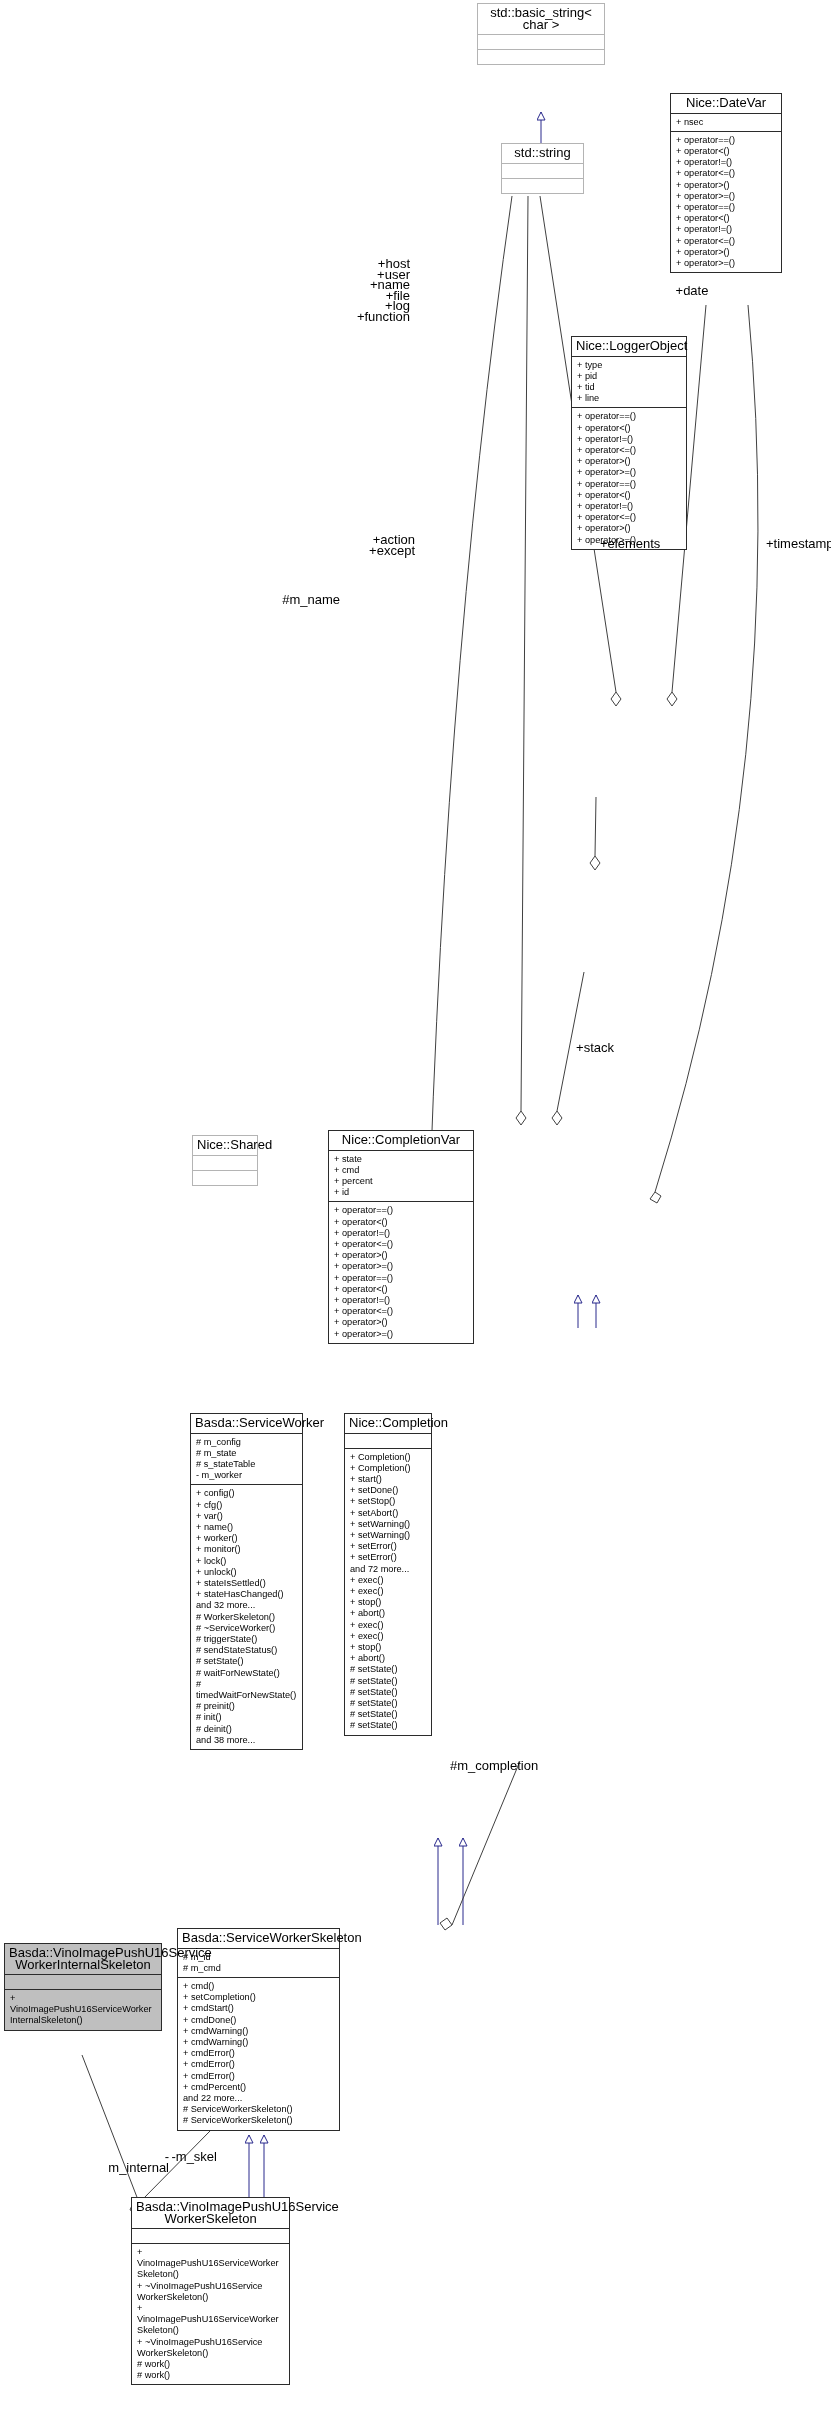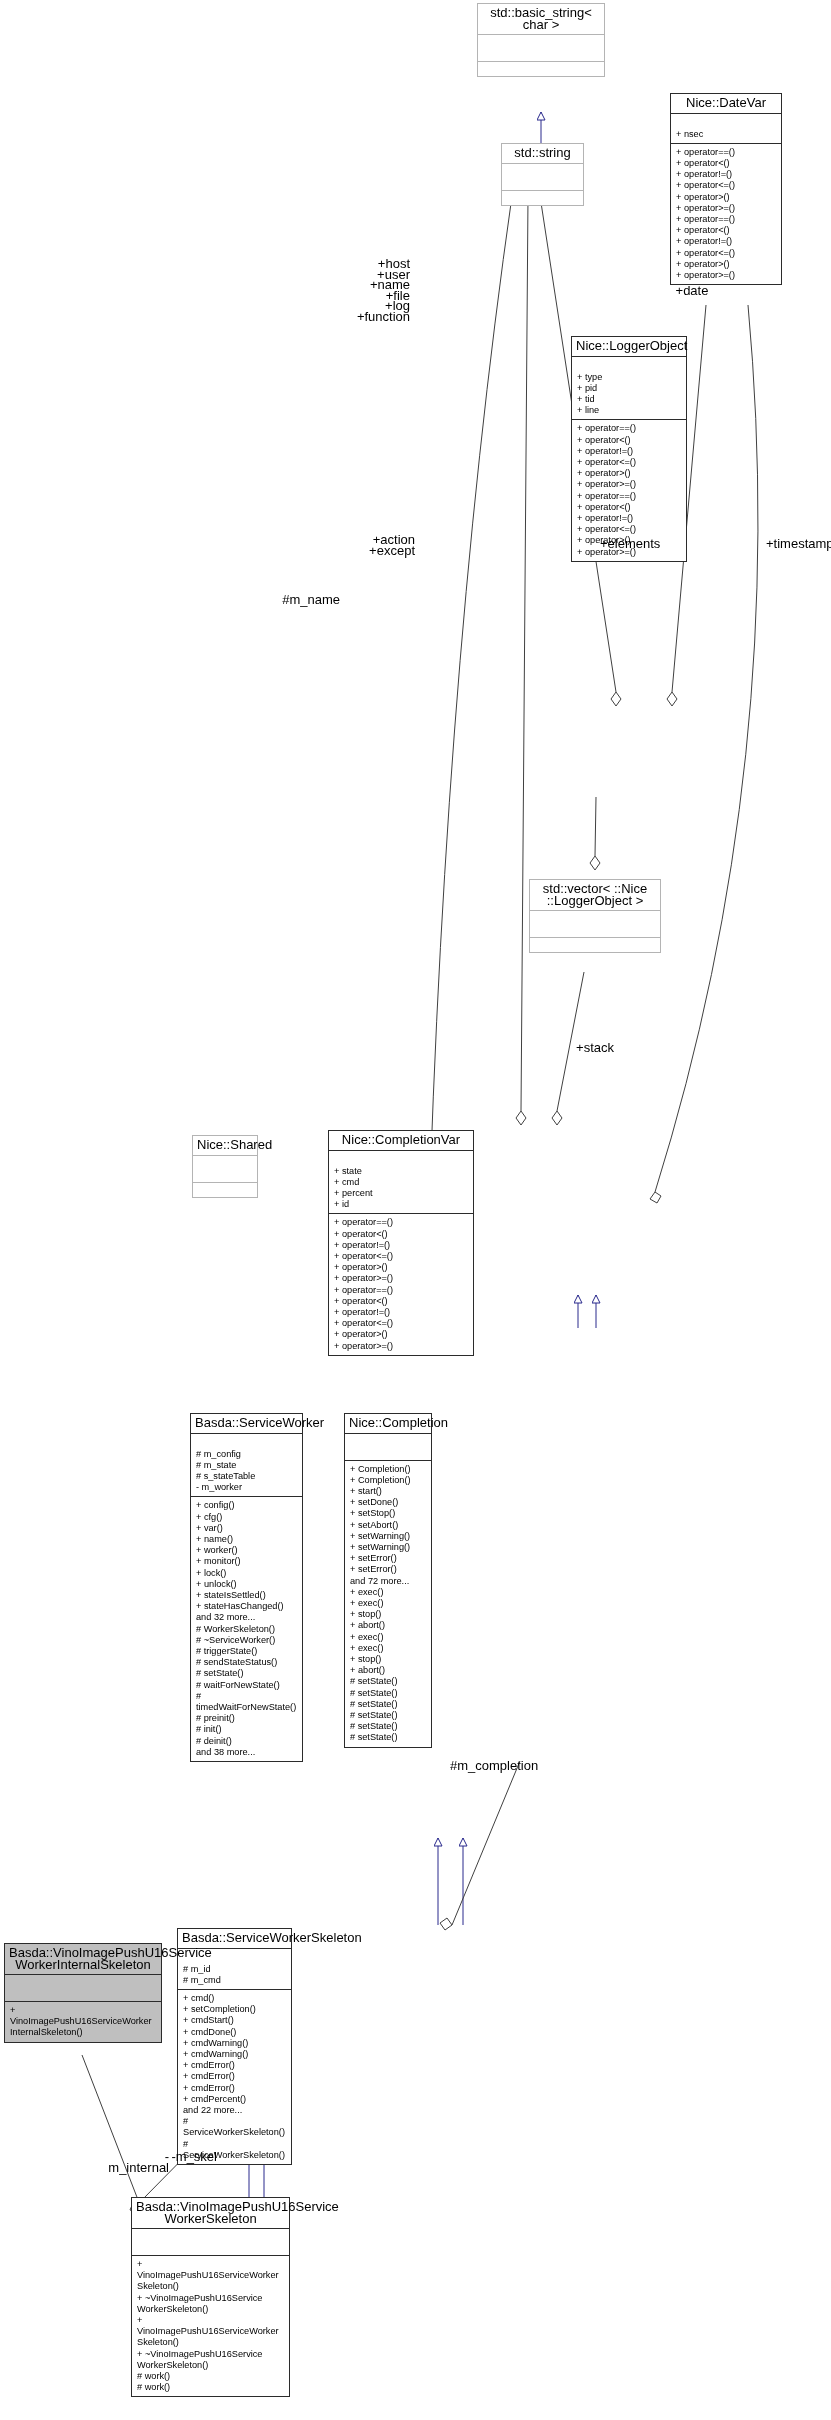--- a/index.html
+++ b/index.html
@@ -30,21 +30,20 @@
     line-height:11.5px;
     border-bottom:1px solid #b4b4b4;
     white-space:pre-line;
   }
   .strong .n-title, .highlight .n-title{border-bottom:1px solid #2b2b2b;}
 
   .n-attrs{
     padding:3px 4px 3px 5px;
     border-bottom:1px solid #b4b4b4;
     min-height:10px;
-    margin-top:12px;
   }
   .strong .n-attrs, .highlight .n-attrs{border-bottom:1px solid #2b2b2b;}
 
   .n-ops{padding:3px 4px 3px 5px;min-height:10px;}
   .n-attrs div,.n-ops div{white-space:pre-wrap;}
 
   .empty-compartment{height:14px;padding:0;}
 
   .edge-label{
     position:absolute;
@@ -174,26 +173,20 @@
         <div data-name="member-entry">+ operator&gt;=()</div>
         <div data-name="member-entry">+ operator==()</div>
         <div data-name="member-entry">+ operator&lt;()</div>
         <div data-name="member-entry">+ operator!=()</div>
         <div data-name="member-entry">+ operator&lt;=()</div>
         <div data-name="member-entry">+ operator&gt;()</div>
         <div data-name="member-entry">+ operator&gt;=()</div>
       </div>
   </div>
 
-  <div class="node" data-name="class-box-std-vector-loggerobject" style="left:529px;top:879px;width:132px;">
-    <div class="n-title" data-name="class-title">std::vector&lt; ::Nice
-::LoggerObject &gt;</div>
-    <div class="n-attrs empty-compartment" data-name="class-attributes"></div>
-    <div class="n-ops empty-compartment" data-name="class-operations"></div>
-  </div>
 
   <div class="node strong" data-name="class-box-nice-completionvar" style="left:328px;top:1130px;width:146px;">
     <div class="n-title" data-name="class-title">Nice::CompletionVar</div>
     <div class="n-attrs" data-name="class-attributes">
         <div data-name="member-entry">+ state</div>
         <div data-name="member-entry">+ cmd</div>
         <div data-name="member-entry">+ percent</div>
         <div data-name="member-entry">+ id</div>
       </div>
     <div class="n-ops" data-name="class-operations">
@@ -277,21 +270,21 @@
         <div data-name="member-entry">+ abort()</div>
         <div data-name="member-entry"># setState()</div>
         <div data-name="member-entry"># setState()</div>
         <div data-name="member-entry"># setState()</div>
         <div data-name="member-entry"># setState()</div>
         <div data-name="member-entry"># setState()</div>
         <div data-name="member-entry"># setState()</div>
       </div>
   </div>
 
-  <div class="node strong" data-name="class-box-basda-serviceworkerskeleton" style="left:177px;top:1928px;width:115px;">
+  <div class="node strong" data-name="class-box-basda-serviceworkerskeleton" style="left:177px;top:1928px;width:163px;">
     <div class="n-title" data-name="class-title">Basda::ServiceWorkerSkeleton</div>
     <div class="n-attrs" data-name="class-attributes">
         <div data-name="member-entry"># m_id</div>
         <div data-name="member-entry"># m_cmd</div>
       </div>
     <div class="n-ops" data-name="class-operations">
         <div data-name="member-entry">+ cmd()</div>
         <div data-name="member-entry">+ setCompletion()</div>
         <div data-name="member-entry">+ cmdStart()</div>
         <div data-name="member-entry">+ cmdDone()</div>

